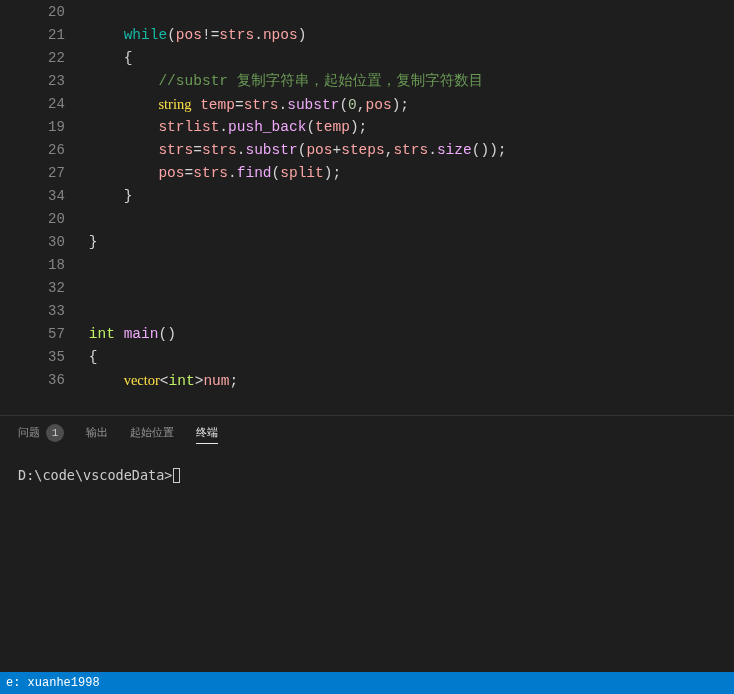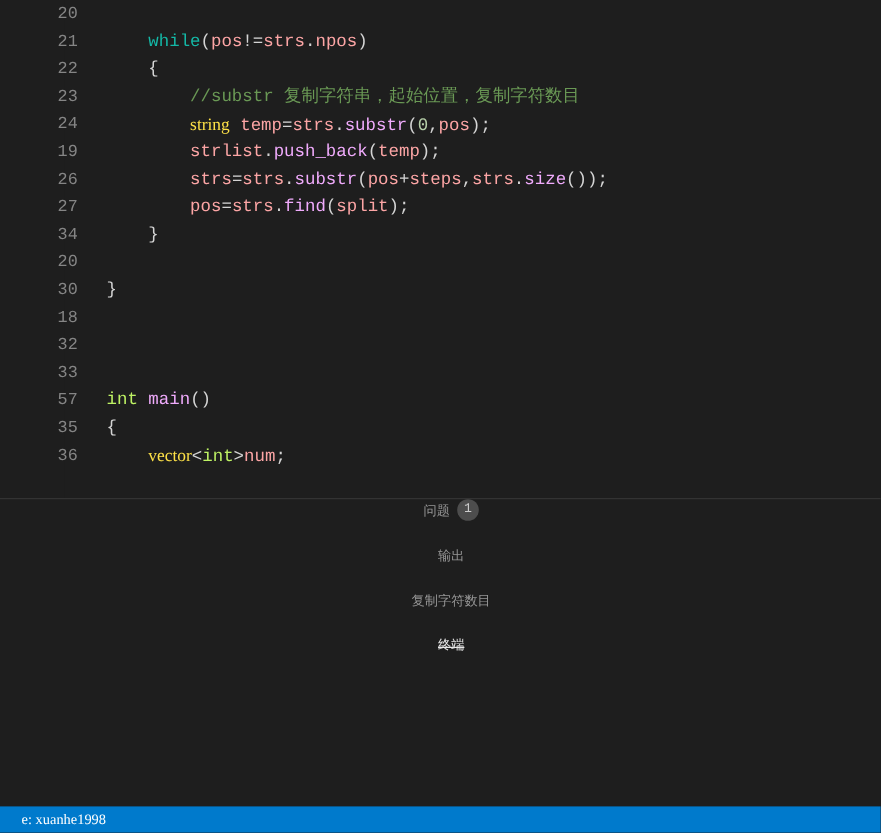--- a/index.html
+++ b/index.html
@@ -66,21 +66,20 @@
     .panel-tabs {
       display: flex;
       align-items: center;
       height: 33px;
       padding-left: 18px;
       gap: 22px;
       font-family: Liberation Mono, monospace;
       font-size: 11px;
       color: #969696;
       user-select: none;
-      flex-direction: column;
     }
     .panel-tab {
       display: flex;
       align-items: center;
       height: 33px;
       cursor: pointer;
       position: relative;
     }
     .panel-tab.active {
       color: #e7e7e7;
@@ -120,25 +119,25 @@
       width: 7px;
       height: 15px;
       border: 1px solid #cccccc;
       vertical-align: text-bottom;
       margin-left: 1px;
     }
     .statusbar {
       height: 22px;
       background: #007acc;
       color: #fff;
-      font-family: Liberation Serif, serif;
+      font-family: Liberation Mono, monospace;
       font-size: 12px;
       display: flex;
       align-items: center;
-      padding-left: 14px;
+      padding-left: 2px;
     }
     .statusbar-item { padding: 0 4px; }
     .left-strip {
       position: absolute;
       left: 0; top: 0; bottom: 0;
       width: 2px;
       background: #1e1e1e;
     }
     .scrollbar-v {
       position: absolute;
@@ -179,28 +178,29 @@
 <div class="panel">
   <div class="panel-tabs">
     <div class="panel-tab">
       <span>问题</span>
       <span class="badge">1</span>
     </div>
     <div class="panel-tab">
       <span>输出</span>
     </div>
     <div class="panel-tab">
-      <span>复制字符数目</span>
+      <span>起始位置</span>
     </div>
     <div class="panel-tab active">
       <span>终端</span>
     </div>
   </div>
   <div class="terminal-body">
     <div style="height:10px"></div>
+    <div class="terminal-line"><span>D:\code\vscodeData&gt;</span><span class="cursor-box"></span></div>
   </div>
 </div>
 
 <div class="statusbar">
   <div class="statusbar-item">
     <span>e: xuanhe1998</span>
   </div>
 </div>
 
 </body></html>

